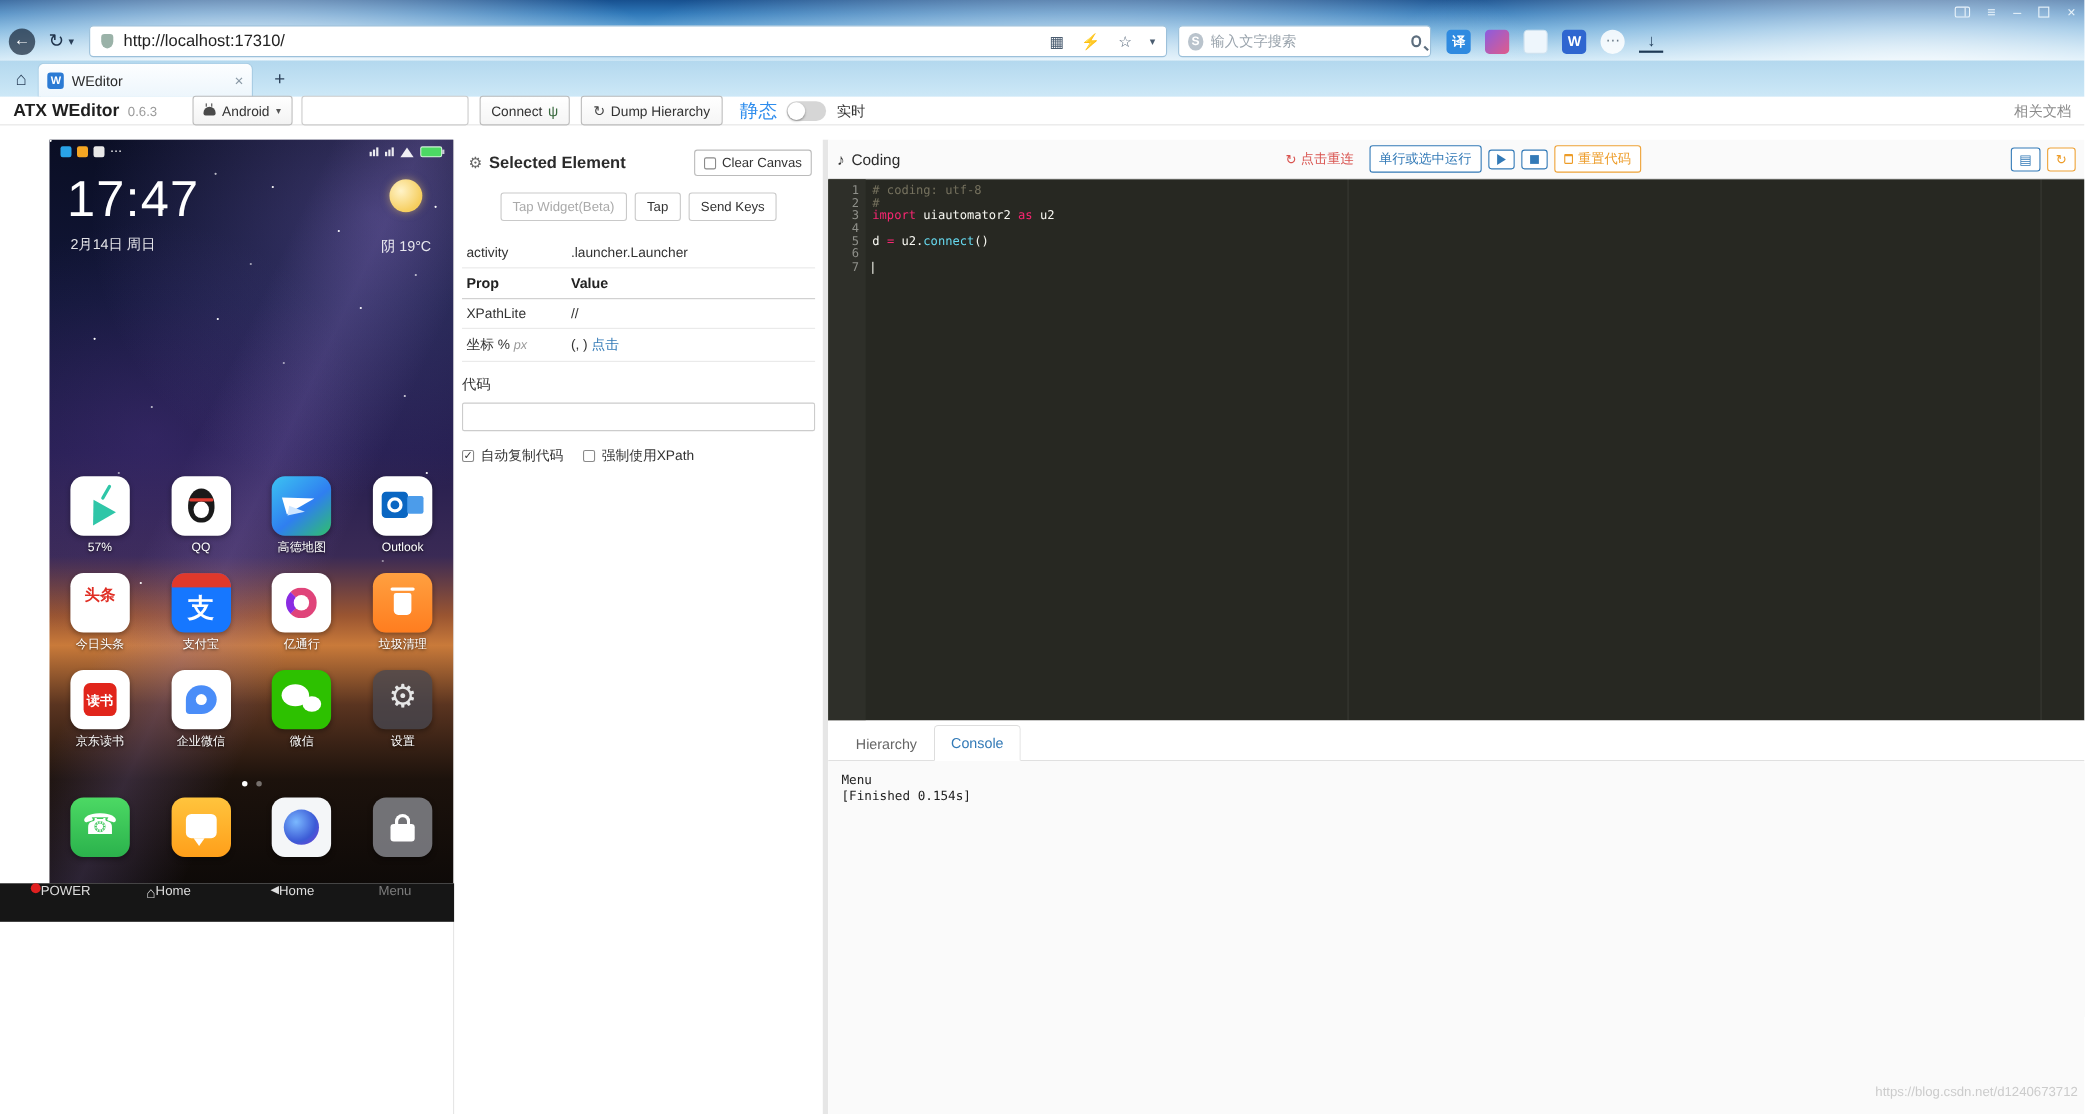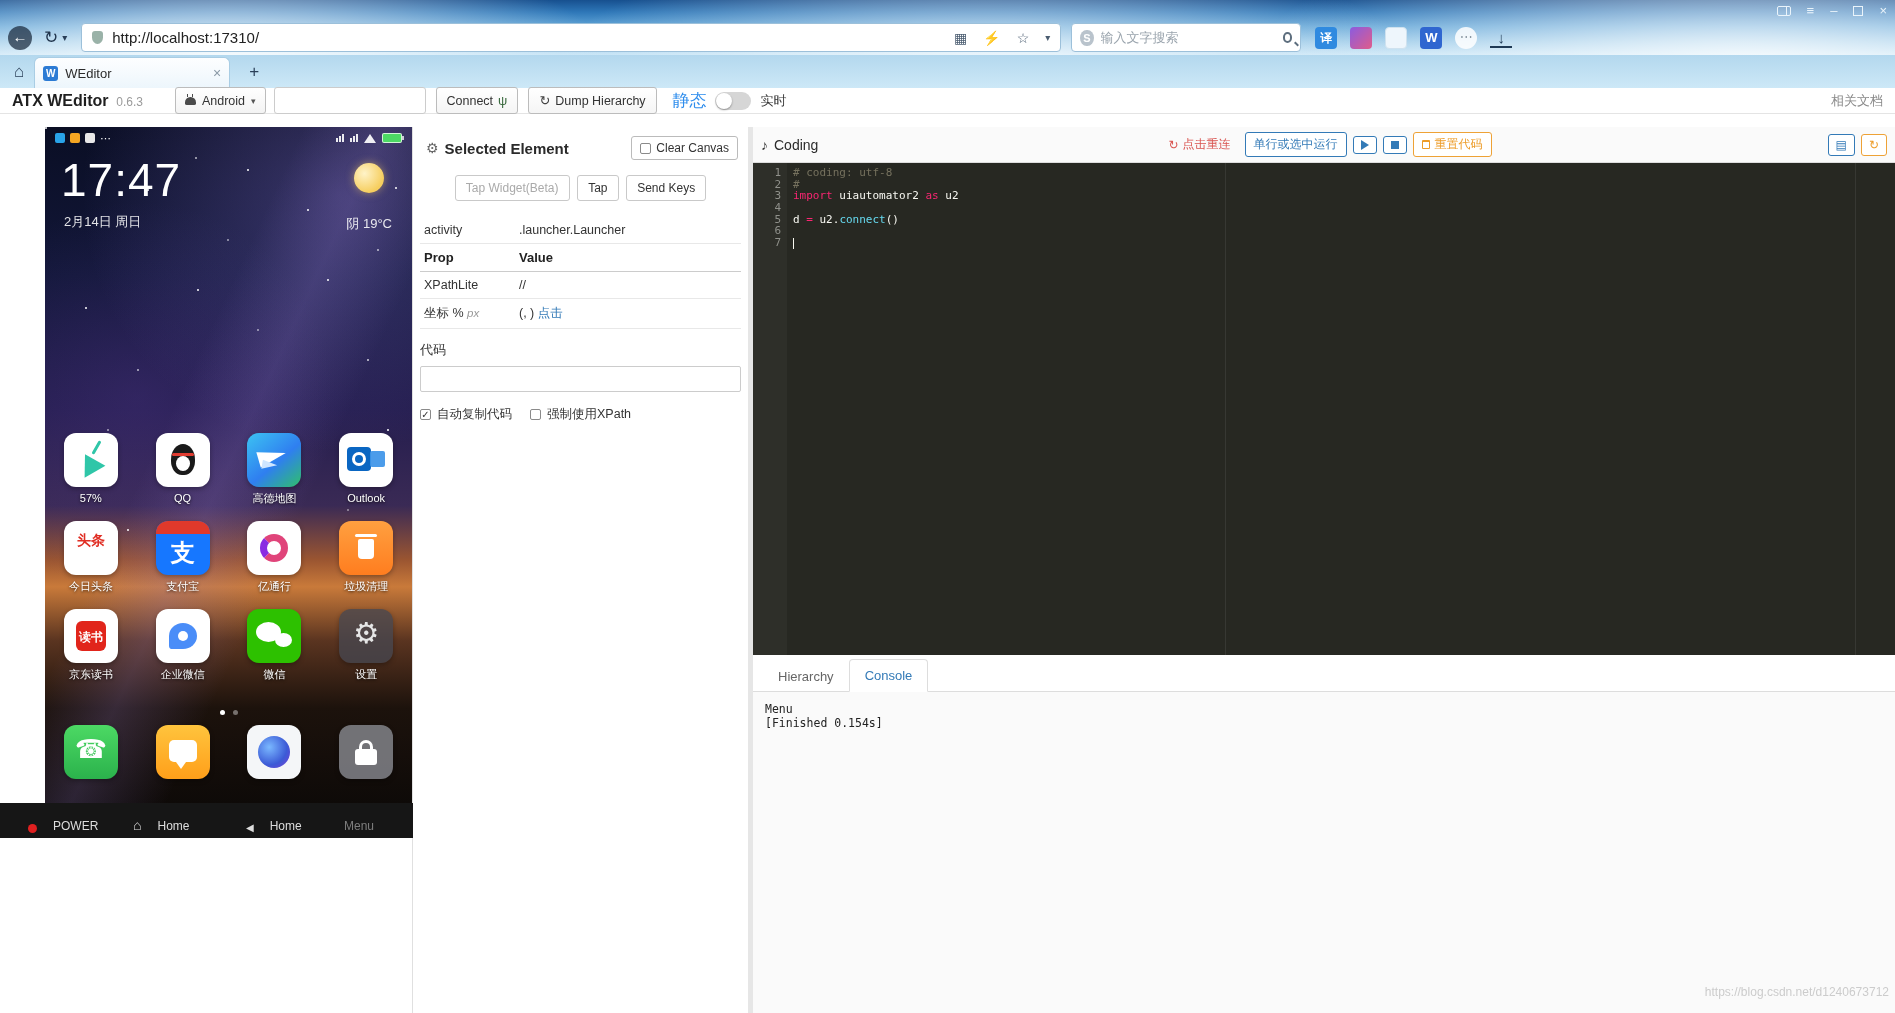--- a/index.html
+++ b/index.html
@@ -112,21 +112,21 @@
   .app-cell { width:25%; display:flex; flex-direction:column; align-items:center; cursor:pointer; }
   .app-icon { width:54px; height:54px; border-radius:12px; position:relative; overflow:hidden; box-shadow:0 2px 5px rgba(0,0,0,.3); }
   .app-label { margin-top:5px; font-size:11px; line-height:12px; color:#fff; text-shadow:0 1px 3px rgba(0,0,0,.85); }
   .page-dots { position:absolute; left:0; top:576px; width:100%; text-align:center; }
   .page-dots i { display:inline-block; width:5px; height:5px; border-radius:50%; margin:0 4px; }
   .dot-on { background:#fff; } .dot-off { background:rgba(255,255,255,.4); }
   .dock-row { position:absolute; left:0; top:598px; width:100%; display:flex; }
   .dock-row .app-cell { cursor:pointer; }
   
   .device-nav { position:absolute; left:0; top:676px; width:413px; height:35px; background:#161616; }
-  .dev-item { position:absolute; top:0; height:30px; display:flex; align-items:flex-end; gap:16px; font-size:12px; color:#ddd; cursor:pointer; }
+  .dev-item { position:absolute; top:0; height:30px; display:flex; align-items:flex-start; gap:0; font-size:12px; color:#ddd; cursor:pointer; }
   .dev-power { left:28px; } .dev-home { left:133px; } .dev-back { left:246px; } .dev-menu { left:344px; color:#7d7d7d; cursor:default; }
   .power-dot { width:9px; height:9px; border-radius:50%; background:#e02020; }
   .home-glyph { font-size:14px; color:#ddd; } .back-glyph { font-size:10px; color:#ddd; }
 
   
   #mid-panel { position:absolute; left:413px; top:0; width:335px; height:886px; background:#fff; }
   .mid-header { display:flex; align-items:center; justify-content:space-between; padding:9px 10px 0 13px; }
   .se-title-wrap { display:flex; align-items:center; gap:6px; }
   .gear { color:#666; font-size:14px; }
   .se-title { font-size:15px; font-weight:bold; color:#2b2b2b; }

